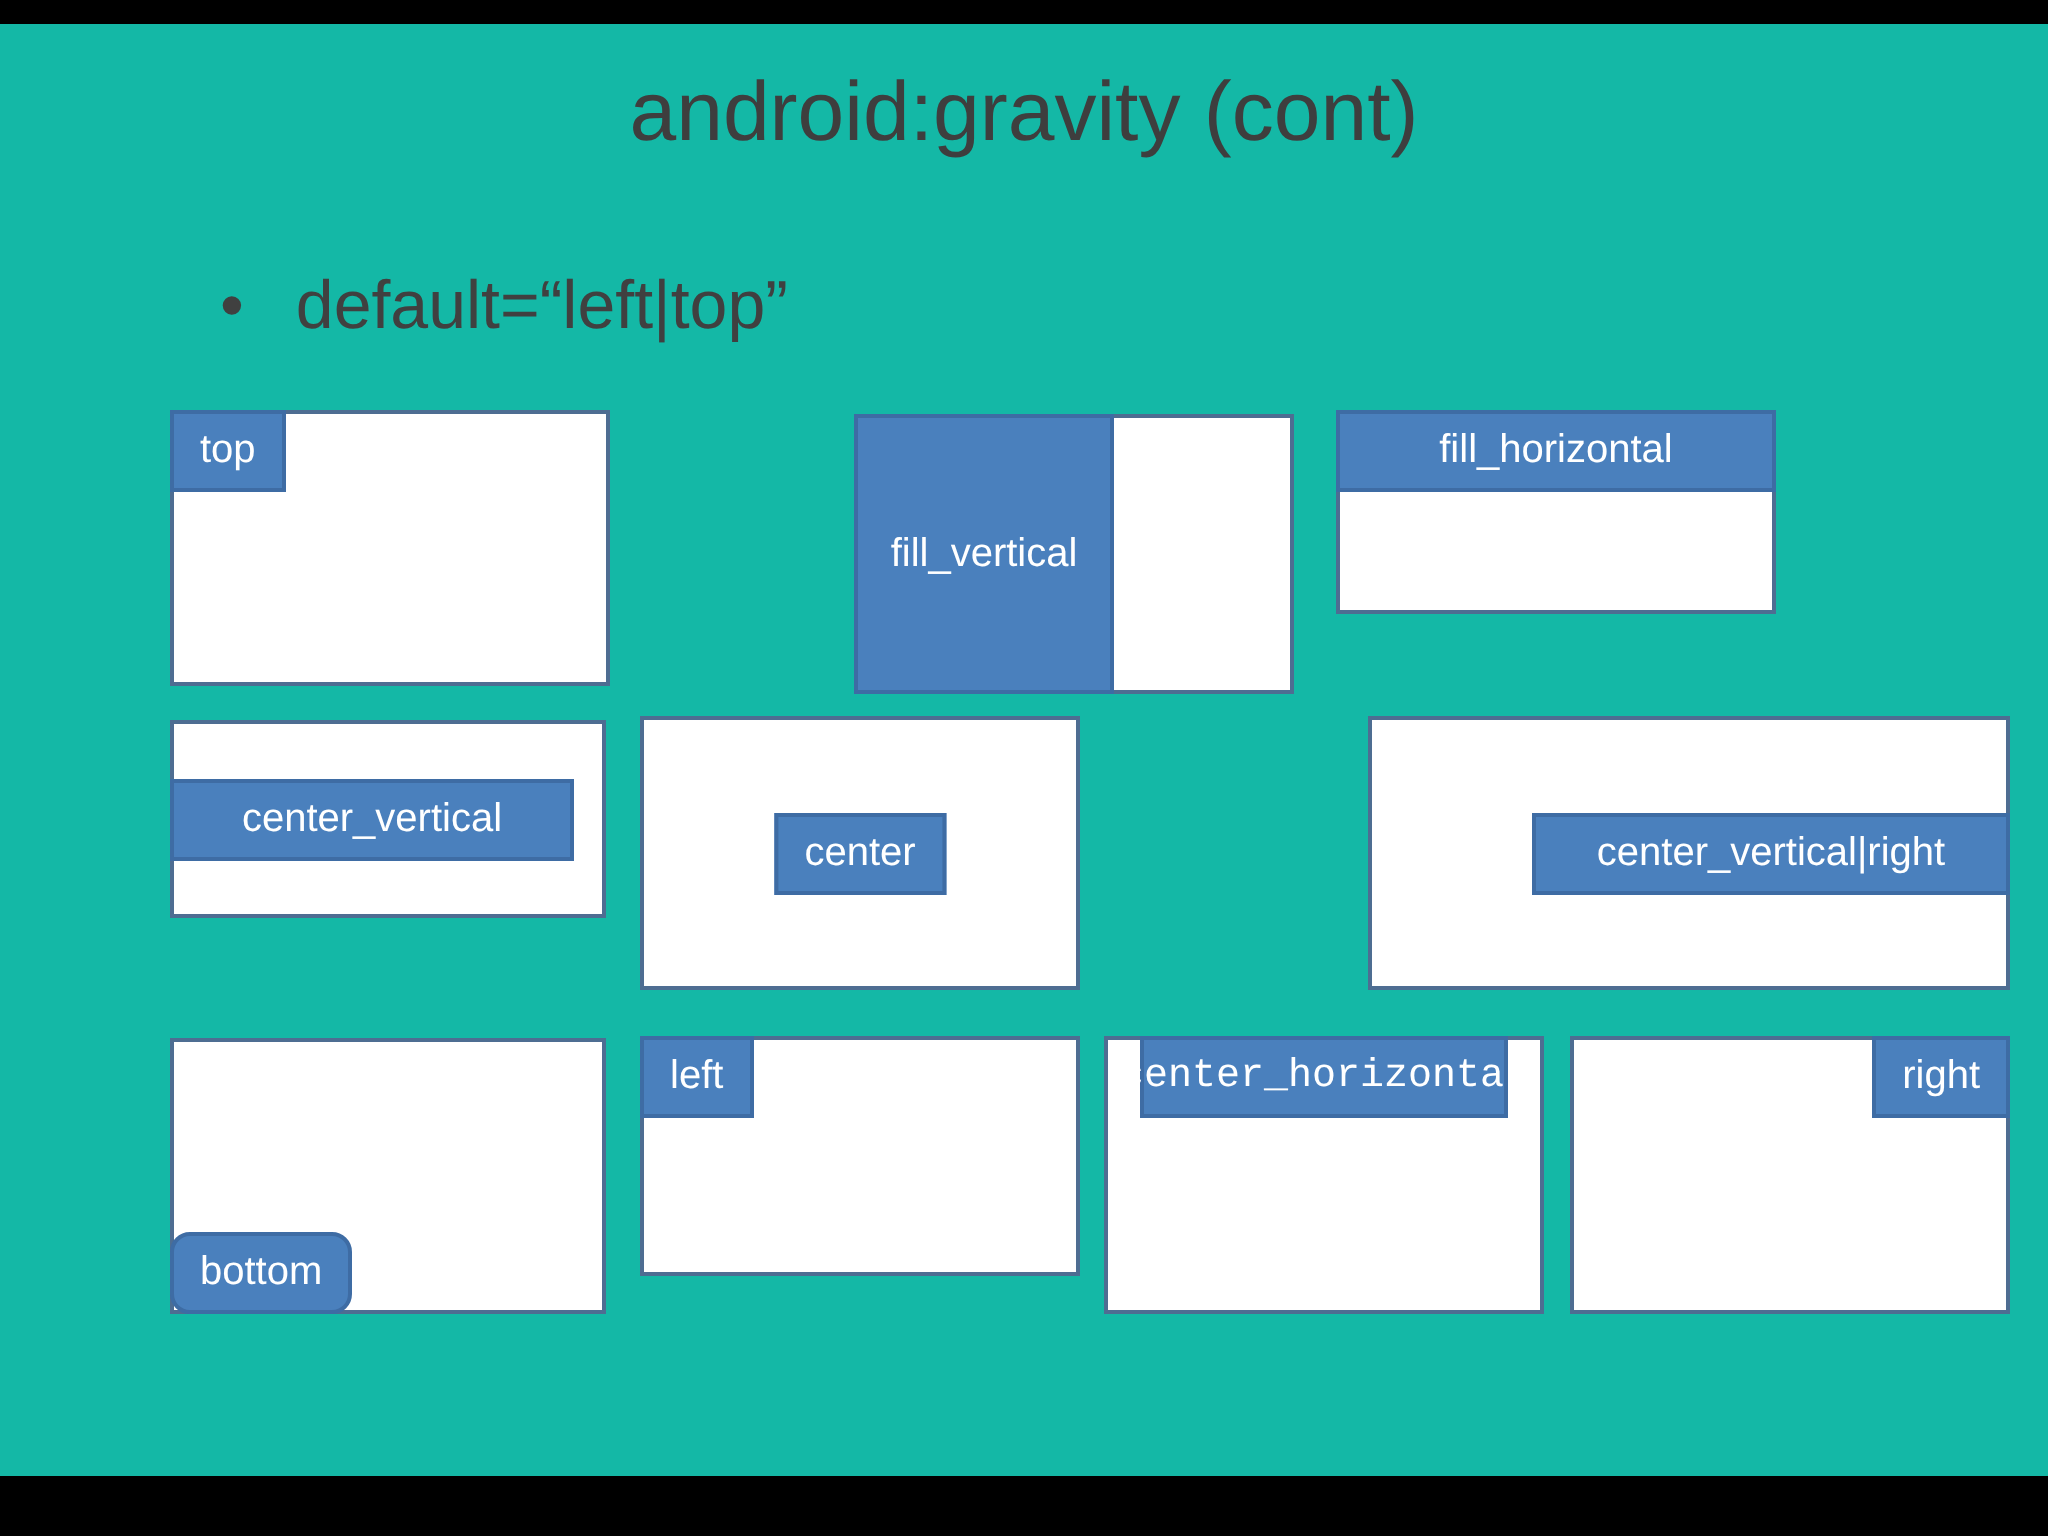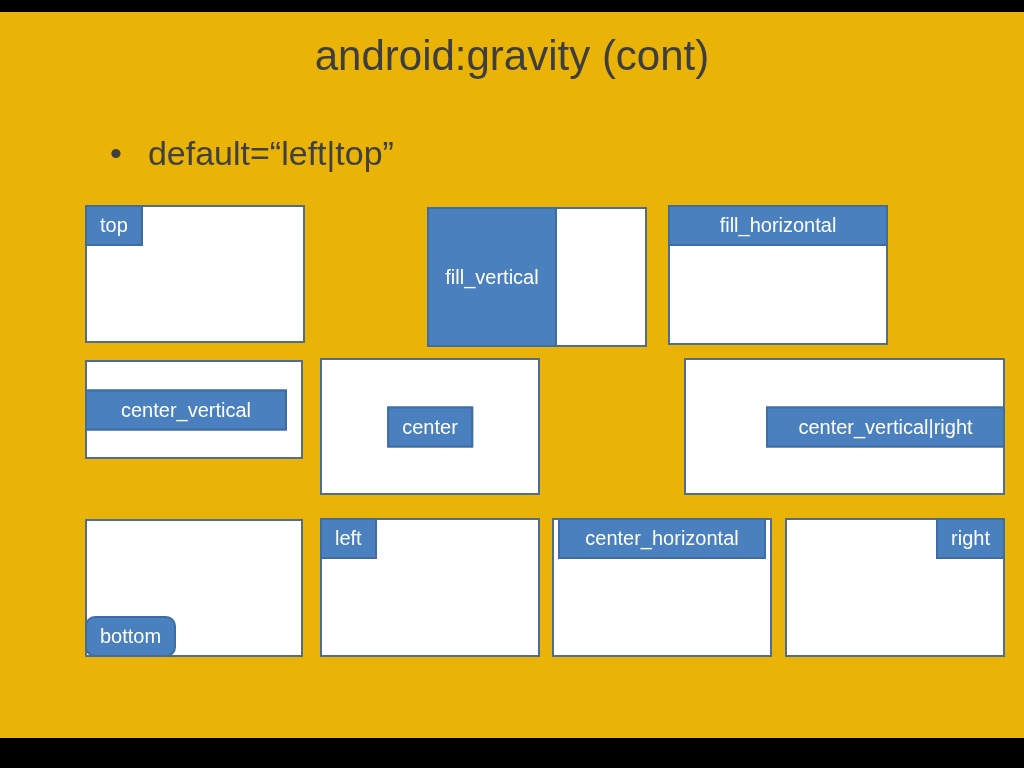--- a/index.html
+++ b/index.html
@@ -1,20 +1,20 @@
 <!DOCTYPE html>
 <html><head>
 <meta charset="utf-8">
 <style>
   html, body { margin: 0; padding: 0; background: #000; }
   .slide {
     position: relative;
     width: 1024px;
     height: 768px;
-    background: #eab308;
+    background: #14b8a6;
     overflow: hidden;
     font-family: "Liberation Sans", sans-serif;
   }
   .bar-top {
     position: absolute; top: 0; left: 0;
     width: 100%; height: 12px; background: #000000;
   }
   .bar-bottom {
     position: absolute; bottom: 0; left: 0;
     width: 100%; height: 30px; background: #000000;
@@ -53,33 +53,33 @@
     justify-content: center;
     white-space: nowrap;
   }
   
   .pl-top-left     { top: -2px; left: -2px; }
   .pl-bottom-left  { bottom: -2px; left: -2px; border-radius: 10px; }
   .pl-top-right    { top: -2px; right: -2px; }
   .pl-center       { top: 50%; left: 50%; transform: translate(-50%, -50%); }
   .pl-center-left  { top: 50%; left: -2px; transform: translateY(-50%); width: 202px; }
   .pl-center-right { top: 50%; right: -2px; transform: translateY(-50%); width: 239px; }
-  .pl-top-center   { top: -2px; left: 50%; transform: translateX(-50%); width: 208px; }
+  .pl-top-center   { top: -2px; left: 50%; transform: translateX(-50%); width: 184px; font-family: Liberation Mono, monospace; }
   .pl-fill-h       { top: -2px; left: -2px; right: -2px; }
   .pl-fill-v       { top: -2px; bottom: -2px; left: -2px; width: 130px; height: auto; }
 
   
   #box-top                   { left: 85px;  top: 205px; width: 220px; height: 138px; }
   #box-fill-vertical         { left: 427px; top: 207px; width: 220px; height: 140px; }
-  #box-fill-horizontal       { left: 668px; top: 205px; width: 220px; height: 140px; }
+  #box-fill-horizontal       { left: 668px; top: 205px; width: 220px; height: 102px; }
   #box-center-vertical       { left: 85px;  top: 360px; width: 218px; height: 99px; }
   #box-center                { left: 320px; top: 358px; width: 220px; height: 137px; }
   #box-center-vertical-right { left: 684px; top: 358px; width: 321px; height: 137px; }
   #box-bottom                { left: 85px;  top: 519px; width: 218px; height: 138px; }
-  #box-left                  { left: 320px; top: 518px; width: 220px; height: 139px; }
+  #box-left                  { left: 320px; top: 518px; width: 220px; height: 120px; }
   #box-center-horizontal     { left: 552px; top: 518px; width: 220px; height: 139px; }
   #box-right                 { left: 785px; top: 518px; width: 220px; height: 139px; }
 </style>
 </head>
 <body>
 
 <div class="slide">
 
   <div class="bar-top"></div>
 

